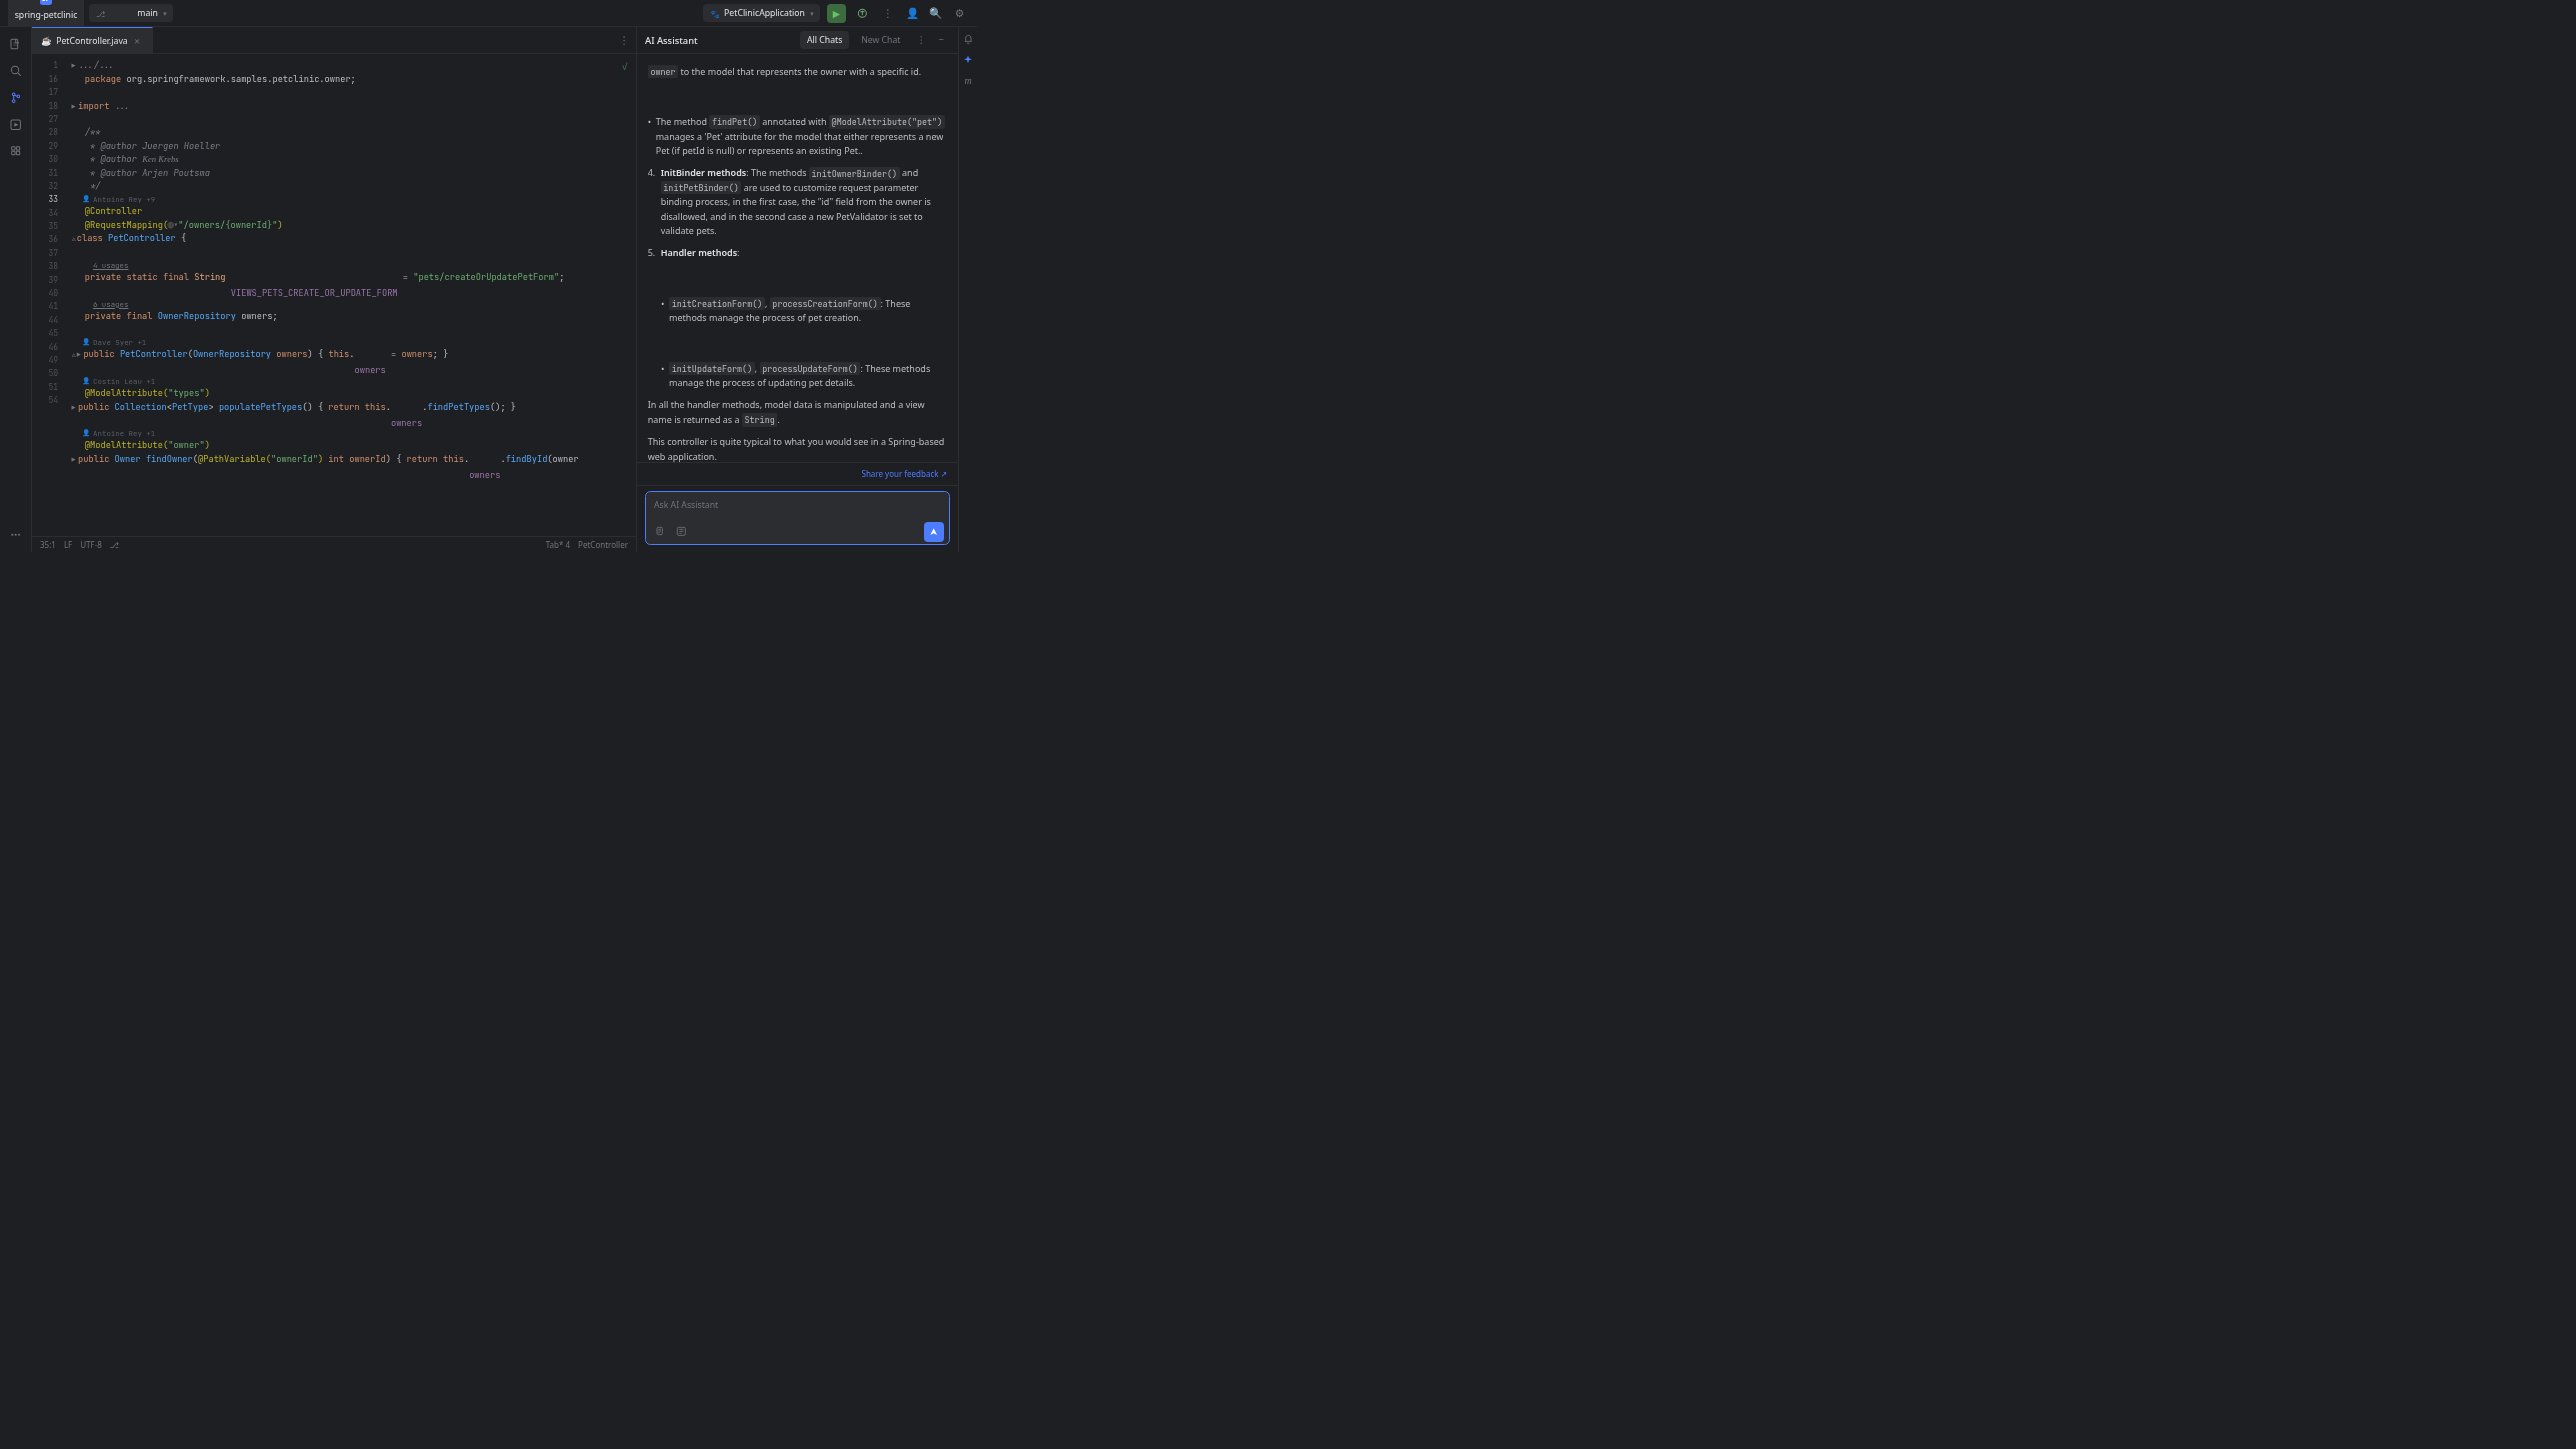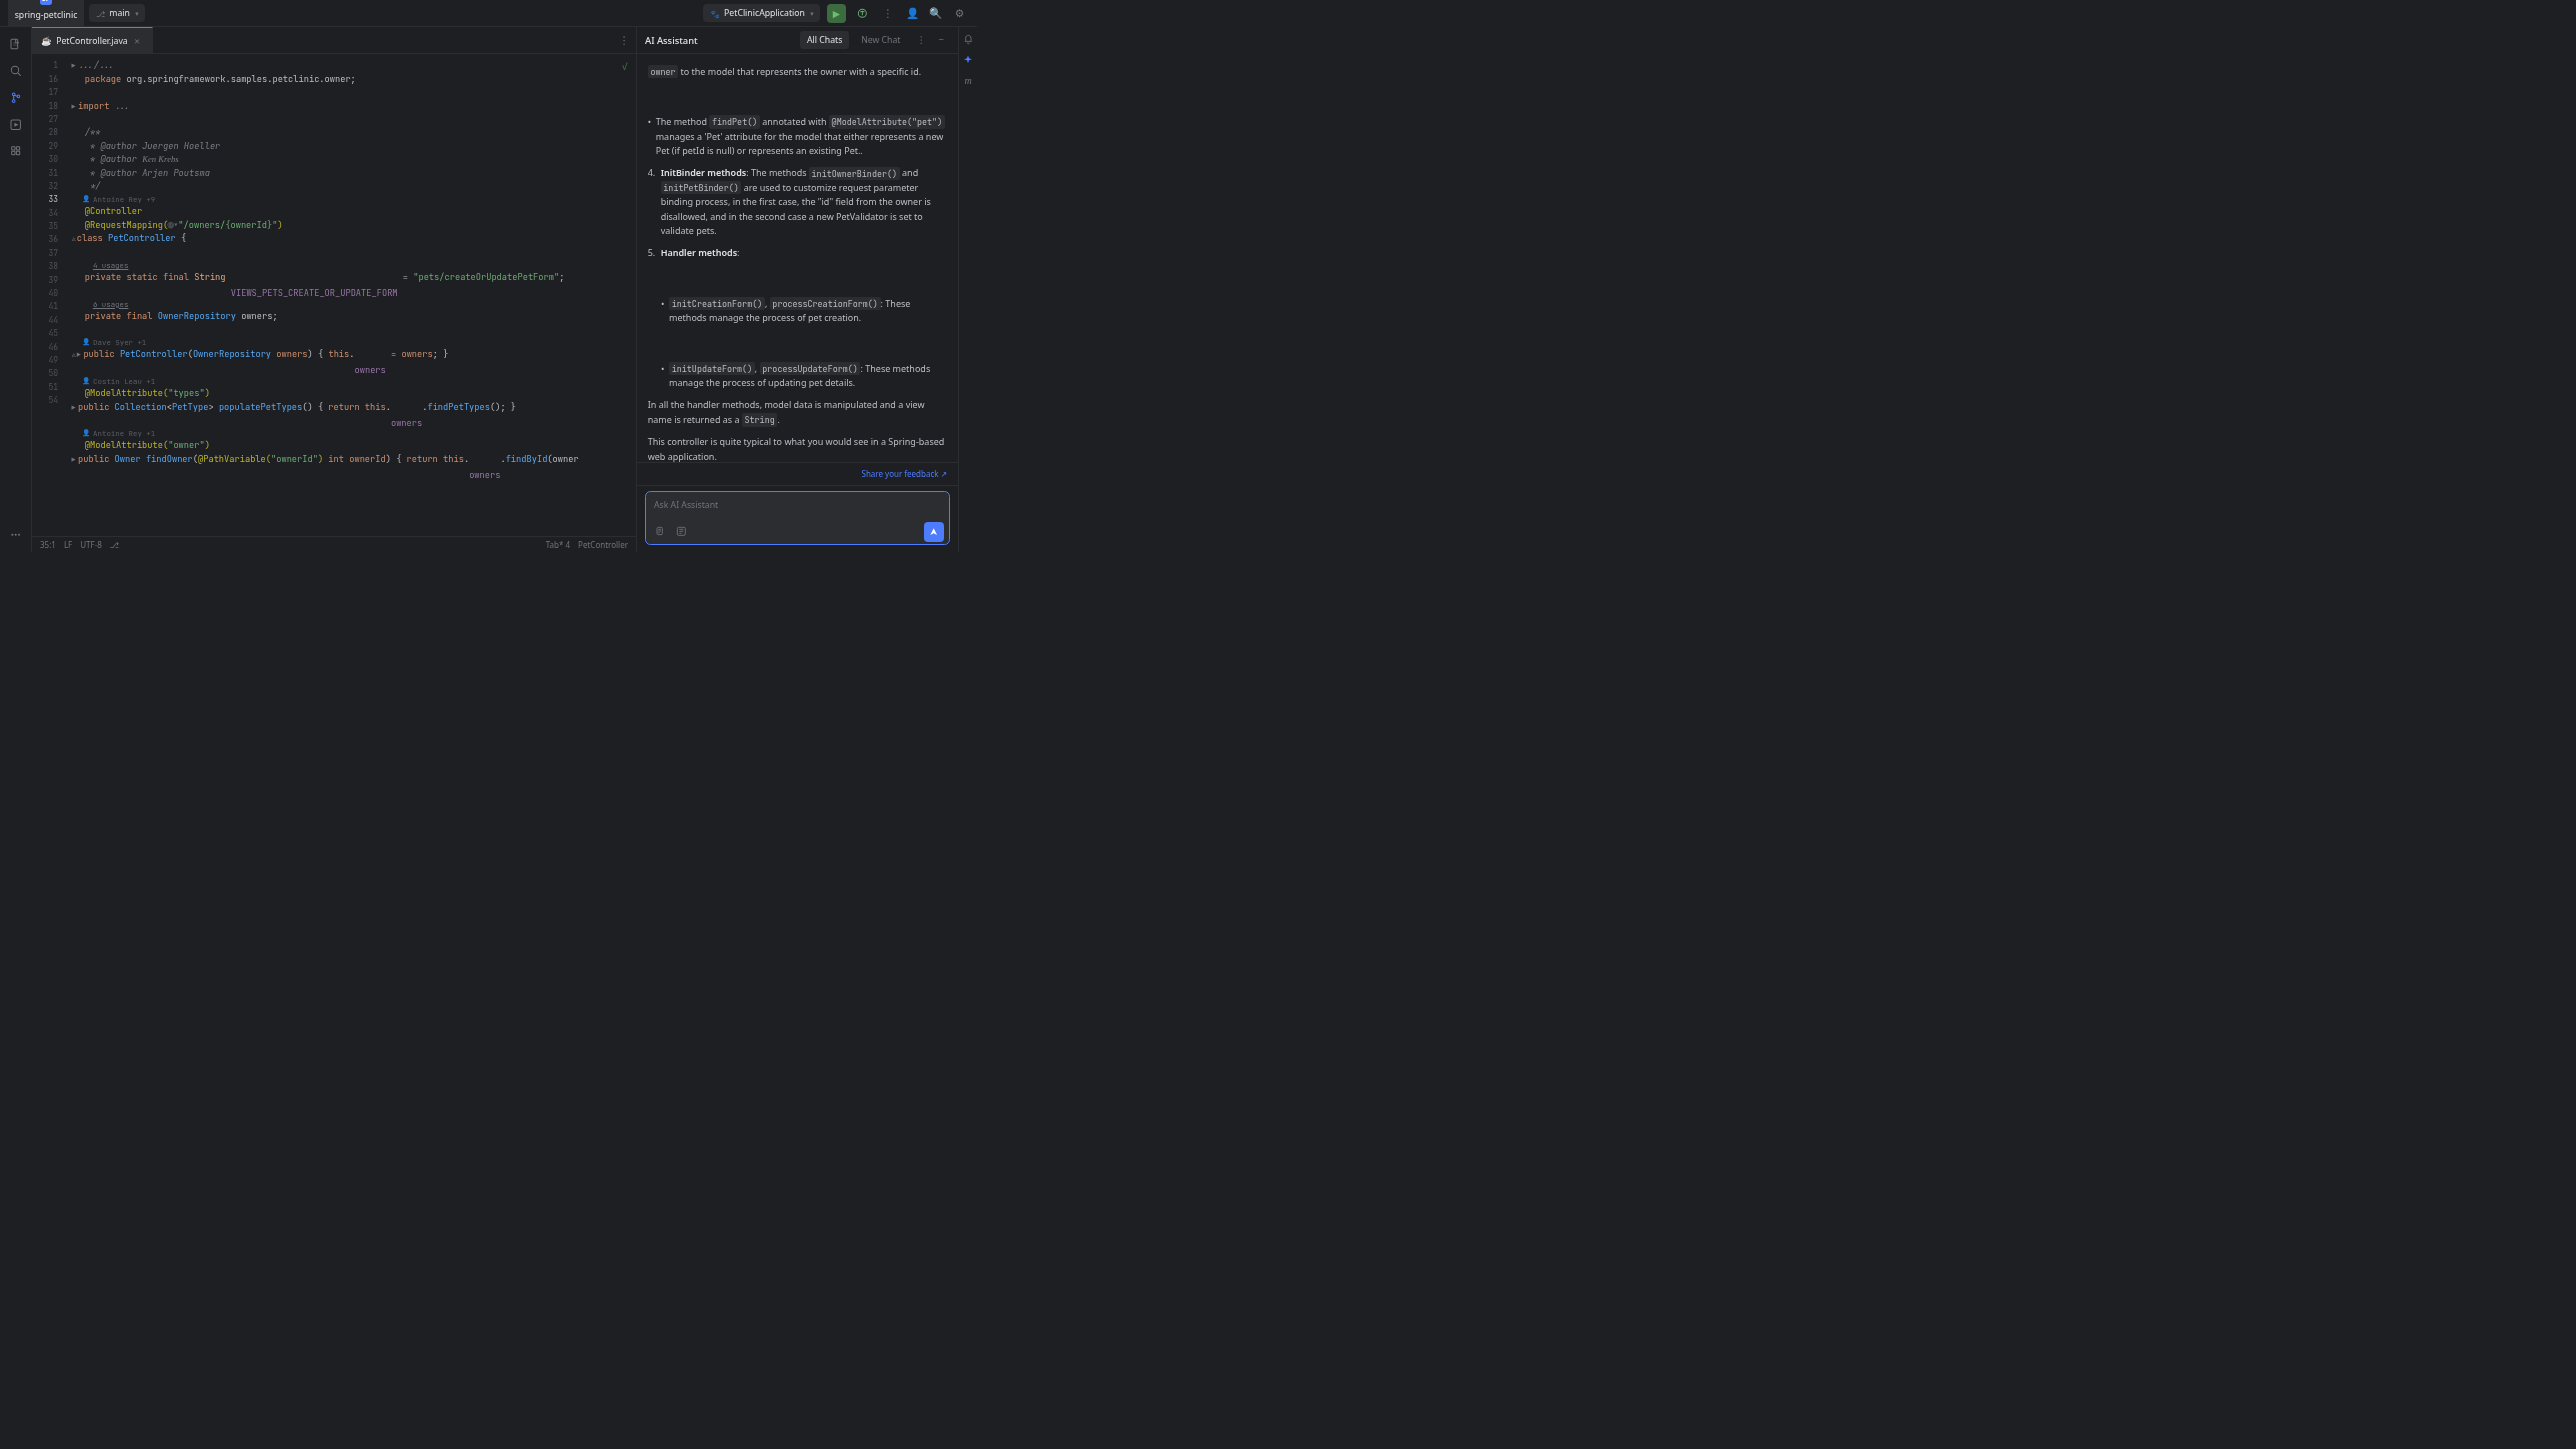--- a/index.html
+++ b/index.html
@@ -56,21 +56,21 @@
     .branch-badge {
       display: flex;
       align-items: center;
       gap: 4px;
       background: #2b2d30;
       border-radius: 4px;
       padding: 2.7px 6.7px;
       cursor: pointer;
     }
     .branch-icon { color: #6f737a; font-size: 8px; }
-    .branch-name { color: #dfe1e5; font-size: 8.7px; }
+    .branch-name { color: #dfe1e5; font-size: 8.7px; margin-left: 28px; }
 
     .titlebar-right {
       display: flex;
       align-items: center;
       gap: 6.7px;
     }
     .run-config {
       display: flex;
       align-items: center;
       gap: 4px;

